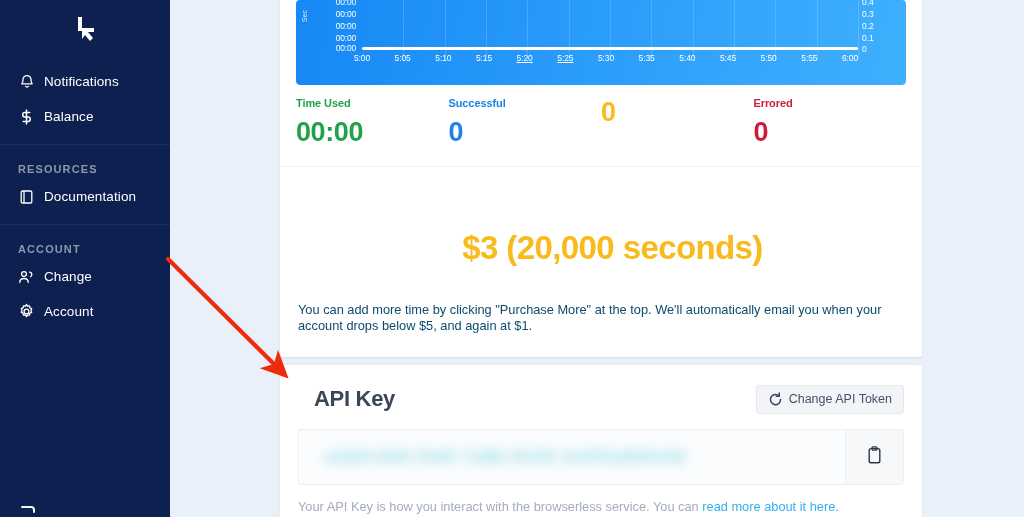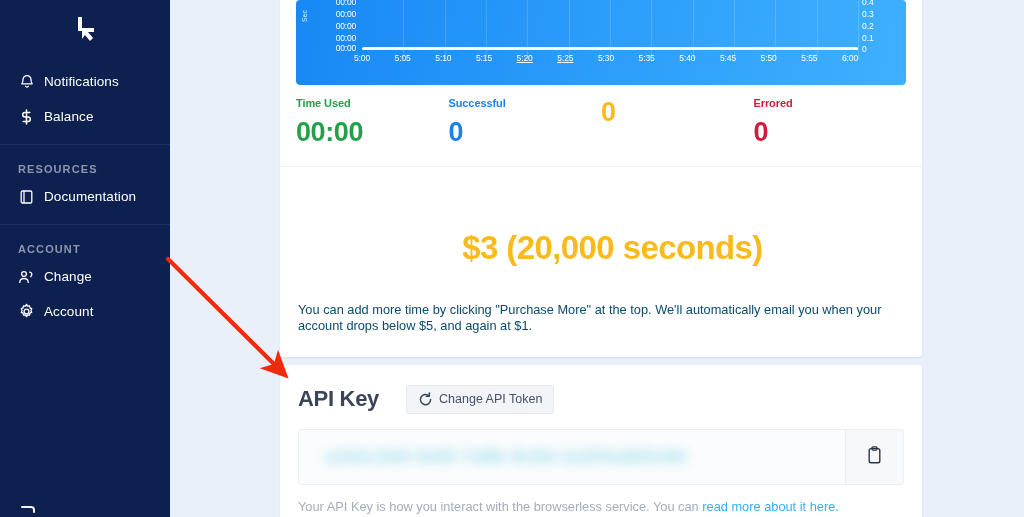--- a/index.html
+++ b/index.html
@@ -125,22 +125,22 @@
     text-align:center;
     font-size:33px; font-weight:bold; color:#f9ba1b; letter-spacing:-.6px;margin-left:23px;
   }
   #balance-note{
     position:absolute; left:18px; right:22px; top:422px;
     font-size:12.8px; line-height:16px; color:#0c4a6e;
   }
 
   
   #apikey-head{
-    position:absolute; left:18px; right:18px; top:18px; height:32px;
-    display:flex; align-items:center; gap:27px;
+    position:absolute; left:34px; right:18px; top:18px; height:32px;
+    display:flex; align-items:center; justify-content:space-between;gap:27px;
   }
   #apikey-row{
     position:absolute; left:18px; right:18px; top:64px; height:56px;
     display:flex; border:1px solid #ebeef3; border-radius:3px; background:#fbfcfd;
     overflow:hidden;
   }
   #apikey-value{
     flex:1; display:flex; align-items:center; padding-left:26px;
     font-size:16px; font-weight:bold; letter-spacing:1.6px;
     color:#7fd6e6;

